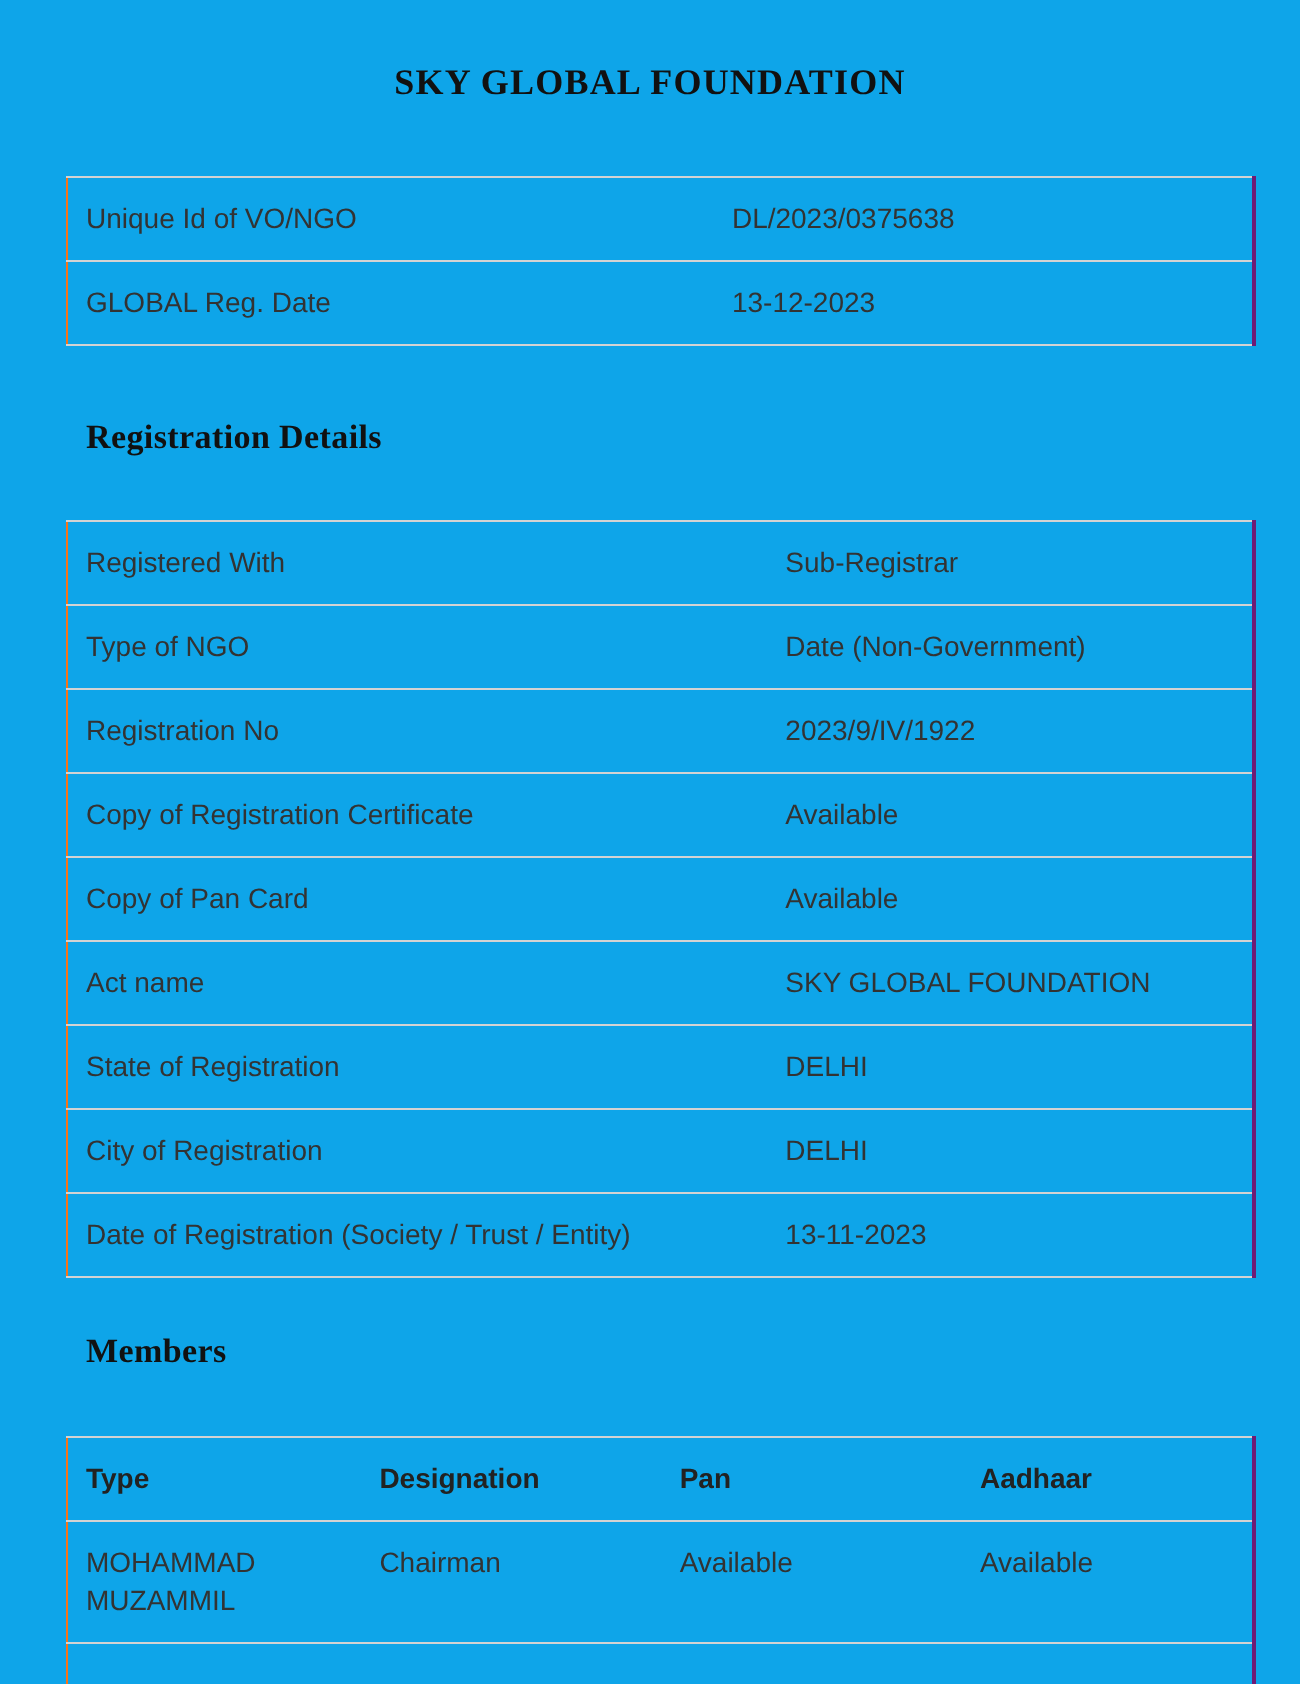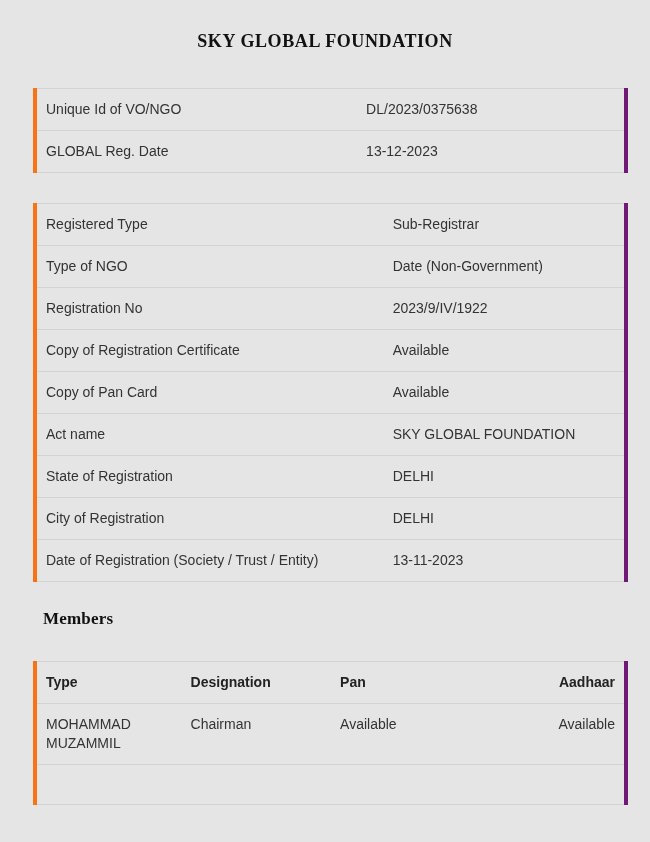--- a/index.html
+++ b/index.html
@@ -1,21 +1,21 @@
 <!DOCTYPE html>
 <html><head>
 <meta charset="utf-8">
 <style>
   * { margin: 0; padding: 0; box-sizing: border-box; }
   html, body { background: #ffffff; }
   .page {
     position: relative;
     width: 650px;
     height: 842px;
-    background: #e5e5e5;
+    background: #0ea5e9;
     overflow: hidden;
     font-family: "Liberation Sans", sans-serif;
     color: #333333;
   }
   .doc-title {
     padding-top: 31px;
     text-align: center;
     font-family: "Liberation Serif", serif;
     font-weight: 700;
     font-size: 18px;
@@ -49,31 +49,31 @@
     border: 1px solid #d3d3d3;
     border-left: none;
     border-right: none;
     padding: 11px 9px;
     line-height: 19px;
     vertical-align: top;
     text-align: left;
     font-weight: normal;
     word-wrap: break-word;
   }
-  table td:first-child, table th:first-child { border-left: 4px solid #f97316; }
-  table td:last-child, table th:last-child { border-right: 4px solid #701a75; }
+  table td:first-child, table th:first-child { border-left: 1px solid #f97316; }
+  table td:last-child, table th:last-child { border-right: 2px solid #701a75; }
   td { border-right: none; }
   .tbl-summary td.k { width: 54.5%; }
   .tbl-summary td.v { }
   .tbl-registration td.k { width: 59%; }
   .tbl-members th { font-weight: 700; color: #222222; }
   .tbl-members .c1 { width: 24.8%; }
   .tbl-members .c2 { width: 25.3%; }
   .tbl-members .c3 { width: 25.3%; }
-  .tbl-members .c4 { width: 24.6%; text-align: right; }
+  .tbl-members .c4 { width: 24.6%; }
   .tbl-members td.clipped { height: 40px; }
 </style>
 </head>
 <body>
 
 <div class="page">
 
   <div class="doc-title">SKY GLOBAL FOUNDATION</div>
 
   <table class="tbl-summary">
@@ -82,25 +82,26 @@
         <td class="k">Unique Id of VO/NGO</td>
         <td class="v">DL/2023/0375638</td>
       </tr>
       <tr>
         <td class="k">GLOBAL Reg. Date</td>
         <td class="v">13-12-2023</td>
       </tr>
     </tbody>
   </table>
 
+  <div class="section-heading heading-reg">Registration Details</div>
 
   <table class="tbl-registration">
     <tbody>
       <tr>
-        <td class="k">Registered Type</td>
+        <td class="k">Registered With</td>
         <td class="v">Sub-Registrar</td>
       </tr>
       <tr>
         <td class="k">Type of NGO</td>
         <td class="v">Date (Non-Government)</td>
       </tr>
       <tr>
         <td class="k">Registration No</td>
         <td class="v">2023/9/IV/1922</td>
       </tr>

